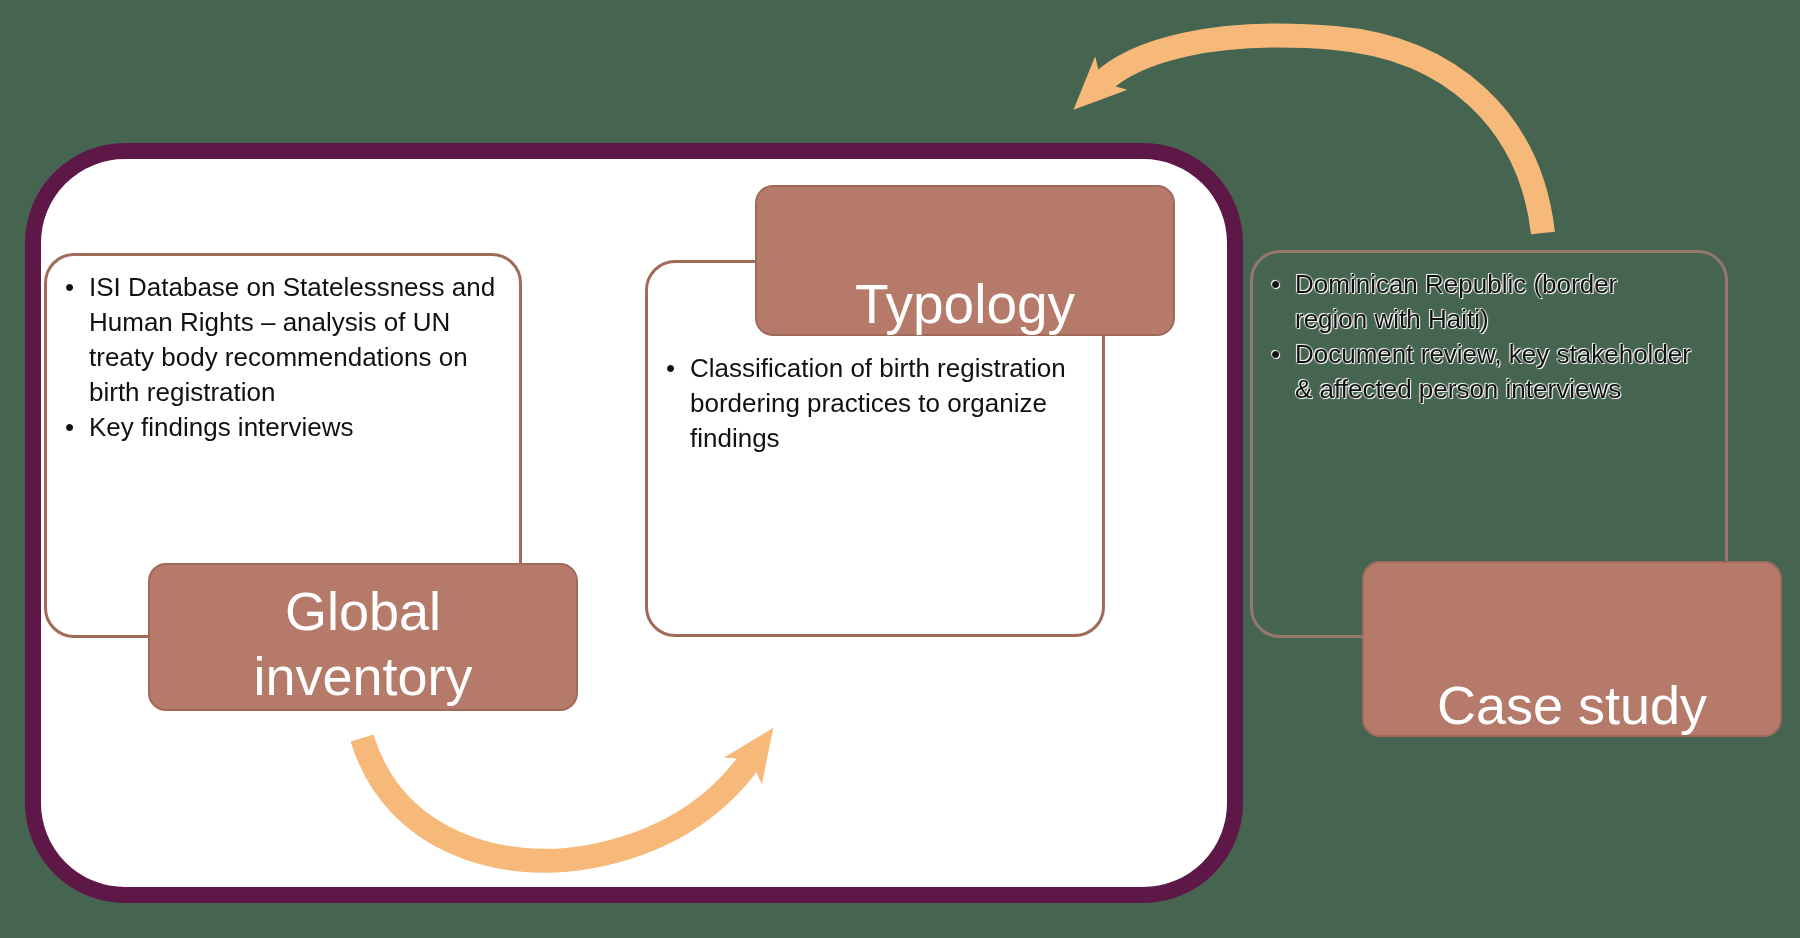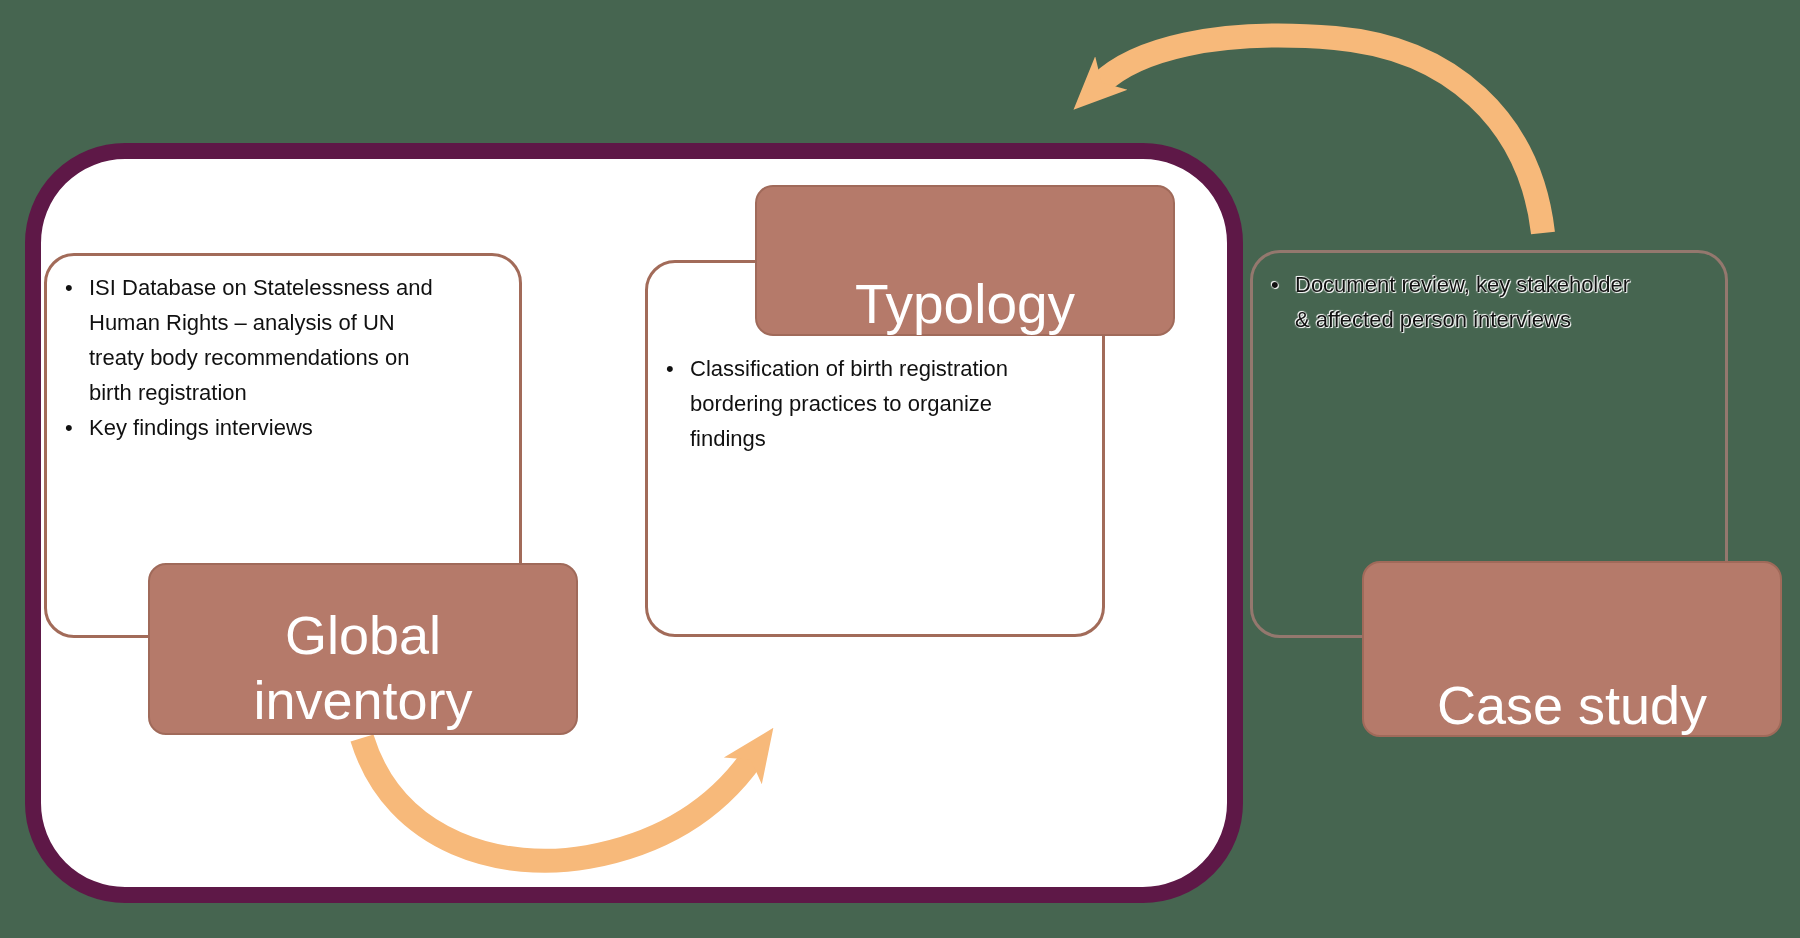--- a/index.html
+++ b/index.html
@@ -19,36 +19,36 @@
     border:3px solid var(--detail_border,#a26b59);border-radius:30px;
   }
   #box-global-detail{left:44px;top:253px;width:478px;height:385px;}
   #box-typology-detail{left:645px;top:260px;width:460px;height:377px;}
   #box-case-detail{
     left:1250px;top:250px;width:478px;height:388px;
     background:transparent;border-color:var(--case_detail_border,#94786e);
   }
   ul.bullets{
     list-style:none;margin:0;padding:14px 8px 0 42px;
-    font-size:22px;line-height:35px;color:var(--text,#111);
+    font-size:26px;line-height:35px;color:var(--text,#111);
   }
   ul.bullets li{position:relative;}
   ul.bullets li::before{content:"\2022";position:absolute;left:-24px;}
   #box-typology-detail ul.bullets{padding-top:88px;}
   #box-case-detail ul.bullets{
     text-shadow:0 0 2px #fff,0 0 2px #fff,1px 1px 0 rgba(255,255,255,.85),-1px -1px 0 rgba(255,255,255,.85);
   }
   .stage-label{
     position:absolute;box-sizing:border-box;
     background:var(--stage_fill,#b57a6a);
     border:2px solid var(--stage_border,#a26b59);border-radius:18px;
     color:var(--title_text,#fff);
     display:flex;align-items:flex-end;justify-content:center;text-align:center;
   }
-  #label-global{left:148px;top:563px;width:430px;height:172px;font-size:54px;line-height:65px;}
+  #label-global{left:148px;top:563px;width:430px;height:148px;font-size:54px;line-height:65px;}
   #label-typology{left:755px;top:185px;width:420px;height:151px;font-size:55px;line-height:60px;}
   #label-case{left:1362px;top:561px;width:420px;height:176px;font-size:54px;line-height:60px;}
 </style>
 </head>
 <body>
 
 <div class="canvas">
 
   <div class="main-panel"></div>
 
@@ -70,20 +70,21 @@
   </div>
 
   <div class="detail-box" id="box-typology-detail">
     <ul class="bullets">
         <li>Classification of birth registration<br>bordering practices to organize<br>findings</li>
       </ul>
   </div>
 
   <div class="detail-box" id="box-case-detail">
     <ul class="bullets">
+        <li>Dominican Republic (border<br>region with Haiti)</li>
         <li>Document review, key stakeholder<br>&amp; affected person interviews</li>
       </ul>
   </div>
 
   <div class="stage-label" id="label-global">
     <div>Global<br>inventory</div>
   </div>
 
   <div class="stage-label" id="label-typology">
     <div>Typology</div>

